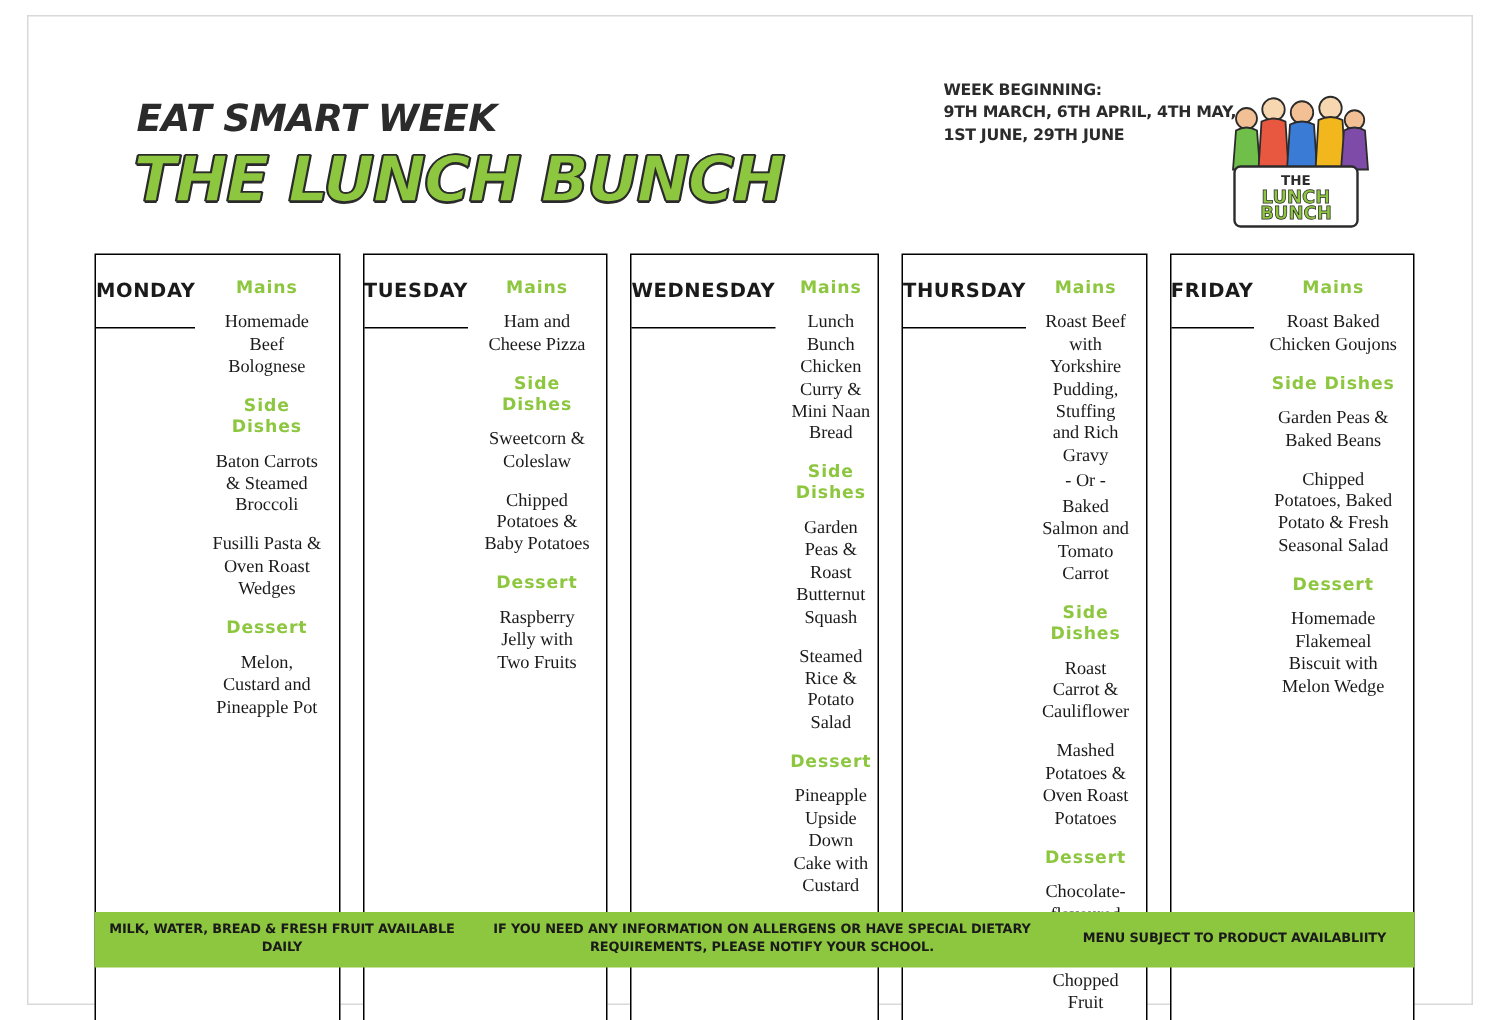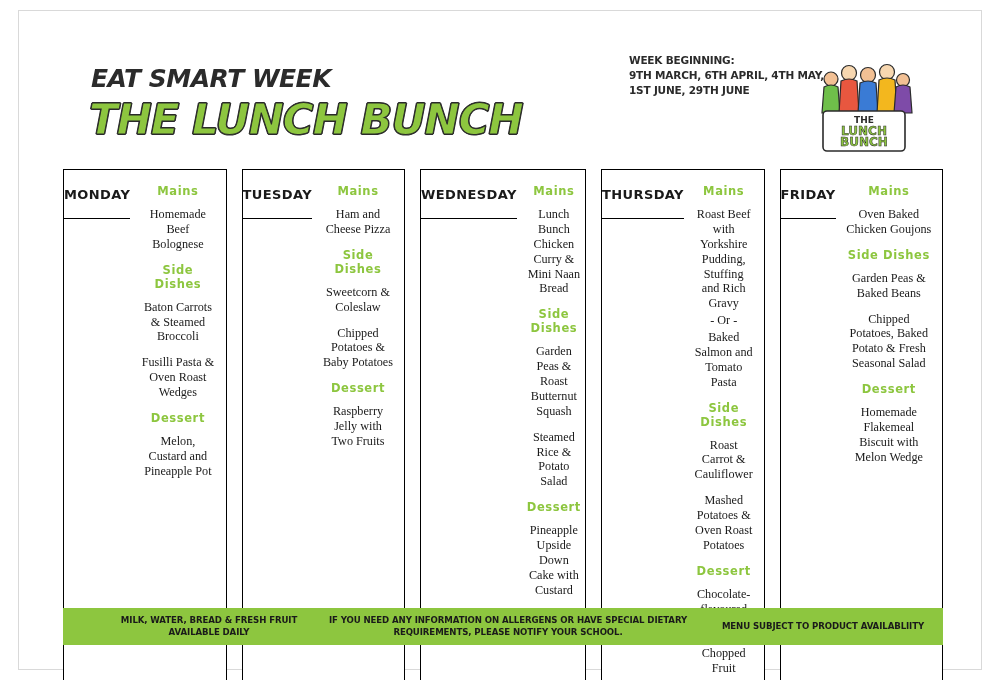--- a/index.html
+++ b/index.html
@@ -159,21 +159,21 @@
     font-weight: bold;
     font-size: 8.6px;
     letter-spacing: -0.1px;
     line-height: 1.35;
     color: #1a1a1a;
     text-align: center;
     text-transform: uppercase;
     padding: 0 6px;
     box-sizing: border-box;
   }
-  .fc1 { width: 250px; padding-left: 48px; }
+  .fc1 { width: 250px; }
   .fc2 { width: 390px; }
   .fc3 { width: 240px; }
 </style>
 </head>
 <body>
 
 <div class="page">
   <div class="sheet">
 
     <div class="header">
@@ -248,34 +248,34 @@
           <div class="item">Pineapple Upside Down Cake with Custard</div>
         </div>
       </div>
 
       <div class="day-col">
         <div class="day-head">THURSDAY</div>
         <div class="day-body">
           <div class="sec-label">Mains</div>
           <div class="item" style="margin-bottom:2px;">Roast Beef with Yorkshire Pudding, Stuffing and Rich Gravy</div>
           <div class="item" style="margin-bottom:2px;">- Or -</div>
-          <div class="item">Baked Salmon and Tomato Pasta</div>
+          <div class="item">Baked Salmon and Tomato Carrot</div>
           <div class="sec-label">Side Dishes</div>
           <div class="item">Roast Carrot &amp; Cauliflower</div>
           <div class="item">Mashed Potatoes &amp; Oven Roast Potatoes</div>
           <div class="sec-label">Dessert</div>
           <div class="item">Chocolate-flavoured Mousse with Chopped Fruit</div>
         </div>
       </div>
 
       <div class="day-col">
         <div class="day-head">FRIDAY</div>
         <div class="day-body">
           <div class="sec-label">Mains</div>
-          <div class="item">Oven Baked Chicken Goujons</div>
+          <div class="item">Roast Baked Chicken Goujons</div>
           <div class="sec-label">Side Dishes</div>
           <div class="item">Garden Peas &amp; Baked Beans</div>
           <div class="item">Chipped Potatoes, Baked Potato &amp; Fresh Seasonal Salad</div>
           <div class="sec-label">Dessert</div>
           <div class="item">Homemade Flakemeal Biscuit with Melon Wedge</div>
         </div>
       </div>
 
     </div>
 

